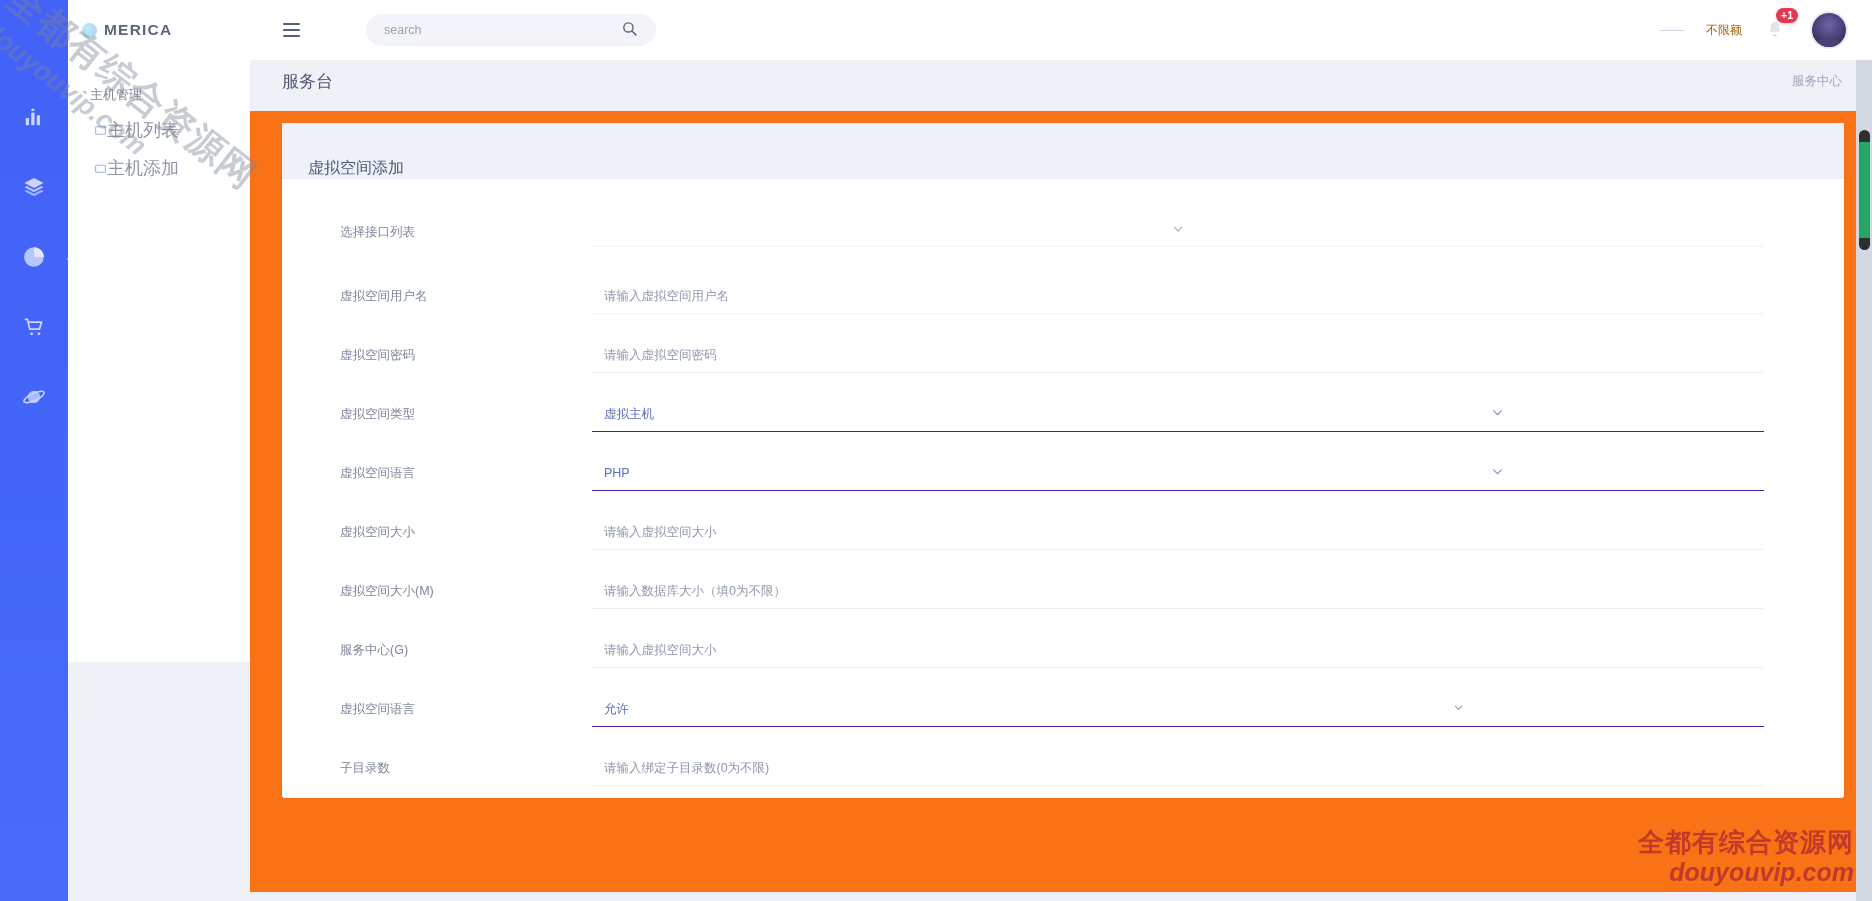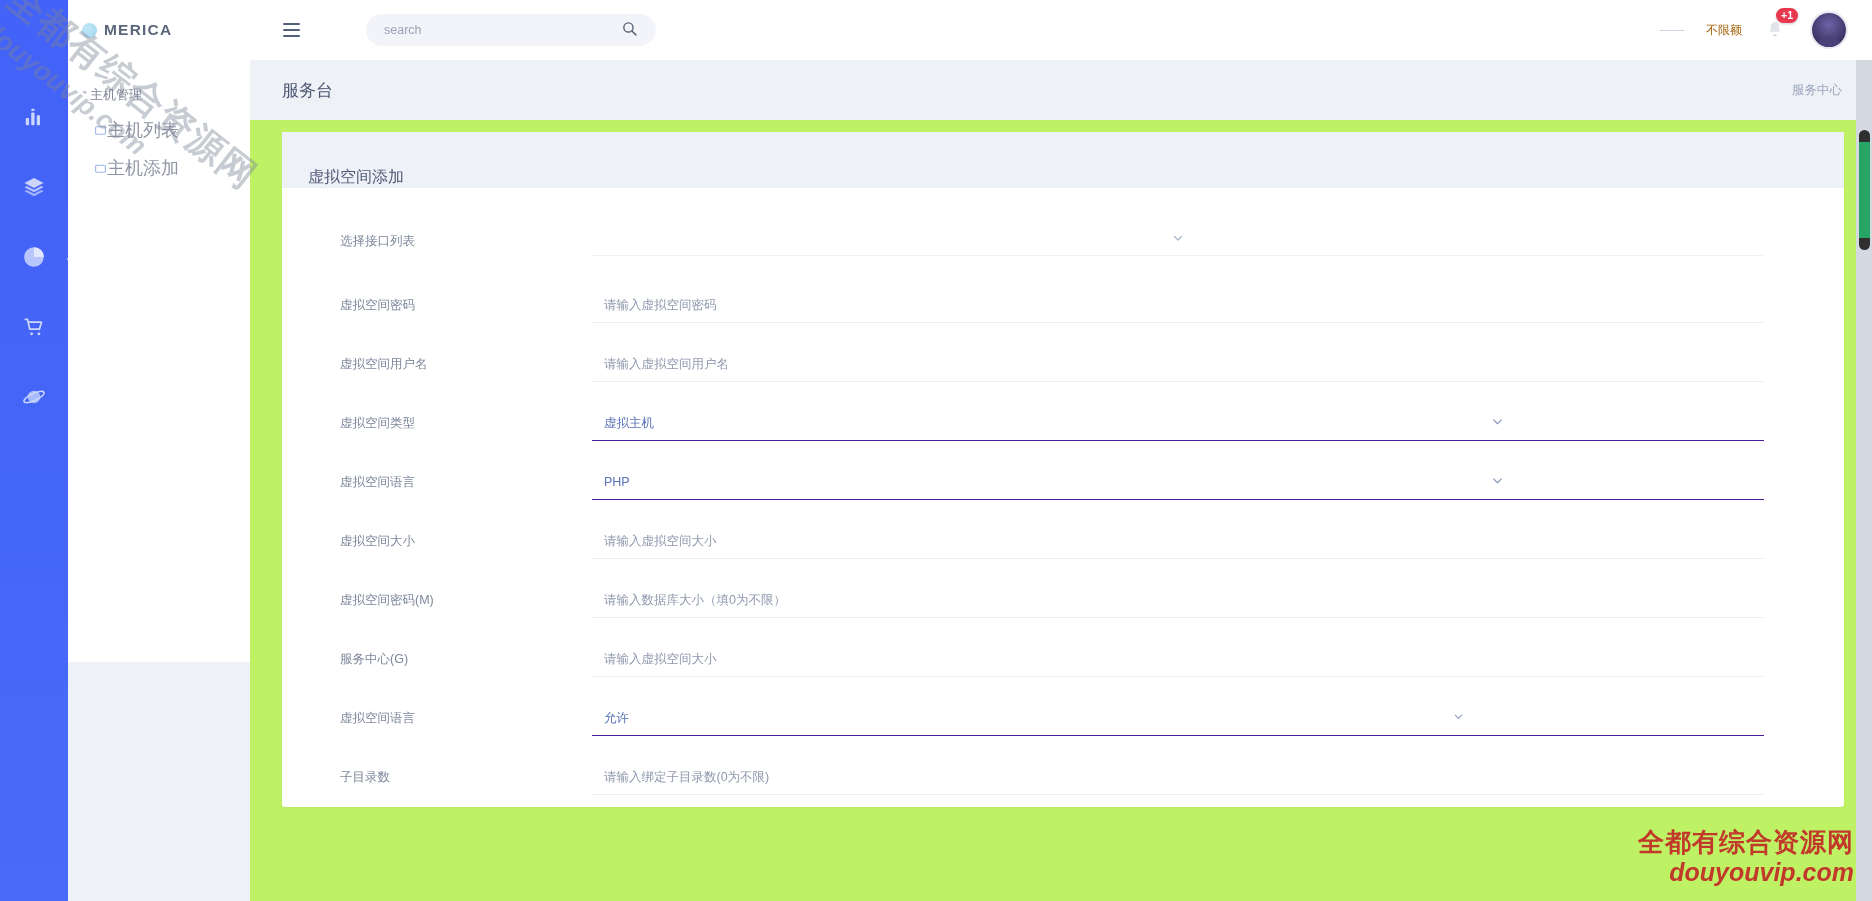--- a/index.html
+++ b/index.html
@@ -117,23 +117,23 @@
   }
   .avatar::after {
     content: ""; position: absolute; left: 50%; bottom: -6px;
     transform: translateX(-50%);
     width: 24px; height: 16px; border-radius: 50% 50% 0 0;
     background: #4a4178;
   }
 
   
   .page {
-    position: absolute; left: 250px; top: 60px;
+    position: absolute; left: 250px; top: 51px;
     width: 1622px; height: 841px;
-    background: #bef264;
+    background: #f97316;
     overflow: hidden;
   }
   .page-head {
     height: 60px; display: flex; align-items: center;
     padding: 0 30px 0 32px;
     background: #eef1f6;
   }
   .page-title { font-size: 17px; color: #4e5873; }
   .page-head-right { margin-left: auto; font-size: 12.5px; color: #9aa5bd; }
 
@@ -378,30 +378,30 @@
               <span class="tick">
                 <svg width="12" height="12" viewBox="0 0 24 24" fill="none" stroke="currentColor" stroke-width="2.4" stroke-linecap="round" stroke-linejoin="round">
                     <path d="M5 9l7 7 7-7"></path>
                   </svg>
               </span>
             </div>
           </div>
         </div>
 
         <div class="form-row">
+          <div class="form-label">虚拟空间用户名</div>
+          <div class="form-ctrl">
+            <input class="field" type="text" placeholder="请输入虚拟空间用户名" style="">
+          </div>
+        </div>
+
+        <div class="form-row">
           <div class="form-label">虚拟空间密码</div>
           <div class="form-ctrl">
             <input class="field" type="text" placeholder="请输入虚拟空间密码" style="">
-          </div>
-        </div>
-
-        <div class="form-row">
-          <div class="form-label">虚拟空间用户名</div>
-          <div class="form-ctrl">
-            <input class="field" type="text" placeholder="请输入虚拟空间用户名" style="">
           </div>
         </div>
 
         <div class="form-row">
           <div class="form-label">虚拟空间类型</div>
           <div class="form-ctrl">
             <div class="select">
               <span>虚拟主机</span>
               <span class="tick">
                 <svg width="13" height="13" viewBox="0 0 24 24" fill="none" stroke="currentColor" stroke-width="2.4" stroke-linecap="round" stroke-linejoin="round">
@@ -427,21 +427,21 @@
         </div>
 
         <div class="form-row">
           <div class="form-label">虚拟空间大小</div>
           <div class="form-ctrl">
             <input class="field" type="text" placeholder="请输入虚拟空间大小" style="">
           </div>
         </div>
 
         <div class="form-row">
-          <div class="form-label">虚拟空间密码(M)</div>
+          <div class="form-label">虚拟空间大小(M)</div>
           <div class="form-ctrl">
             <input class="field" type="text" placeholder="请输入数据库大小（填0为不限）" style="">
           </div>
         </div>
 
         <div class="form-row">
           <div class="form-label">服务中心(G)</div>
           <div class="form-ctrl">
             <input class="field" type="text" placeholder="请输入虚拟空间大小" style="">
           </div>

